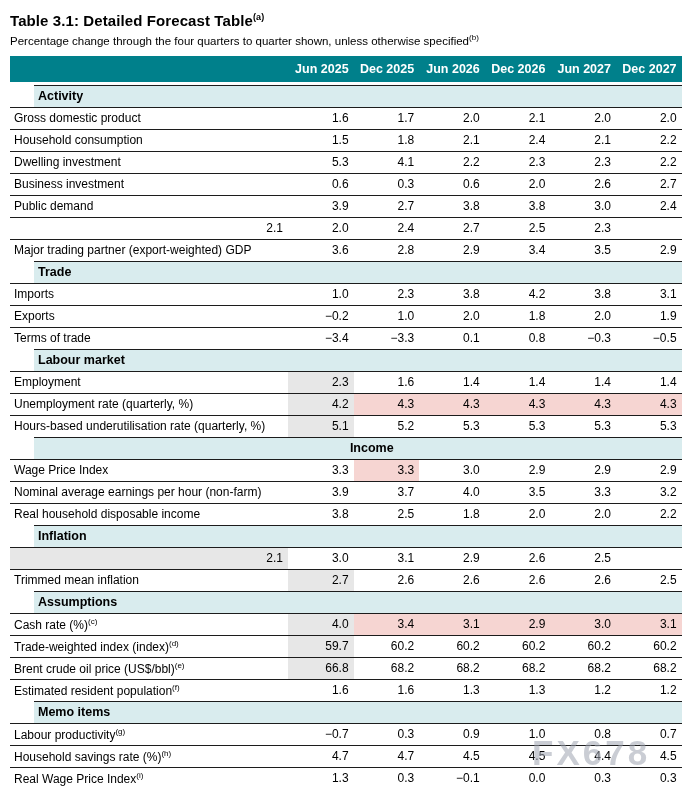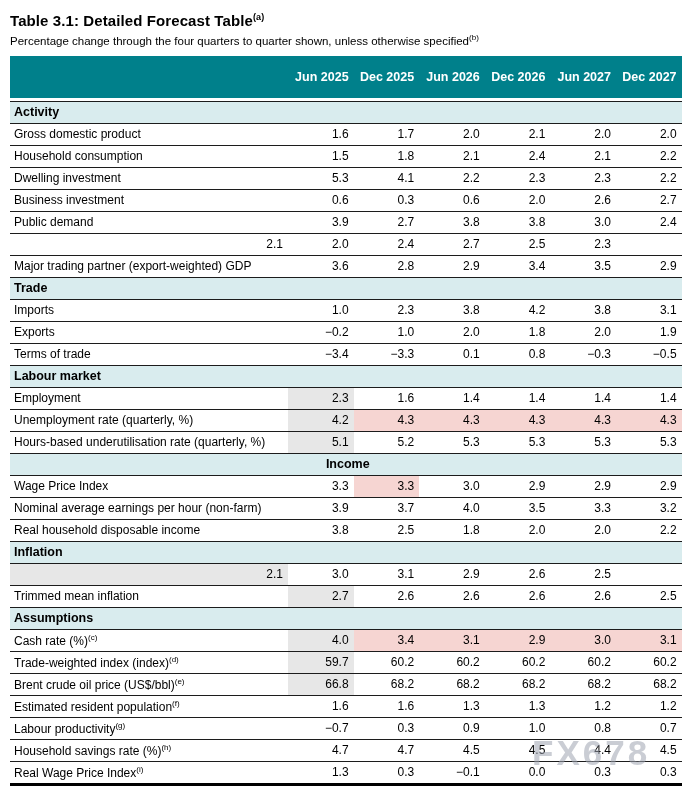--- a/index.html
+++ b/index.html
@@ -14,27 +14,27 @@
   .subtitle{font-size:11.5px;margin:0 0 9px 0;}
   .subtitle sup{font-size:8px;}
   .ftable{width:672px;}
   .grid-row{
     display:grid;
     grid-template-columns:278px repeat(6,65.6px);
     align-items:center;
   }
   .thead{
     background:var(--teal);
-    height:42px;color:#fff;font-weight:bold;font-size:12.5px;
+    height:26px;color:#fff;font-weight:bold;font-size:12.5px;
   }
   .thead .hcell{text-align:right;padding-right:5px;}
   .spacer{height:3px;background:#fff;}
   .tbody{border-bottom:3px solid #000;}
   .row{height:21px;border-top:1px solid #1c1c1c;font-size:12px;}
-  .row.section{background:var(--sectionTeal);}
+  .row.section{background:var(--sectionTeal);margin-left:24px;}
   .row.section .label{font-weight:bold;font-size:12.5px;}
   .label{padding-left:4px;white-space:nowrap;overflow:hidden;}
   .label sup{font-size:8px;}
   .label u{ text-decoration:none;border-bottom:1px dotted #444;}
   .cell{
     text-align:right;padding-right:5px;height:21px;line-height:21px;
     font-variant-numeric:tabular-nums;
   }
   .cell.gray{background:var(--gray);}
   .cell.pink{background:var(--pink);}
@@ -273,20 +273,23 @@
         </div>
         <div class="grid-row row data">
           <div class="label">Estimated resident population<sup>(f)</sup></div>
           <div class="cell">1.6</div>
           <div class="cell">1.6</div>
           <div class="cell">1.3</div>
           <div class="cell">1.3</div>
           <div class="cell">1.2</div>
           <div class="cell">1.2</div>
         </div>
+        <div class="grid-row row section">
+          <div class="label" style="grid-column: 1 / -1;">Memo items</div>
+        </div>
         <div class="grid-row row data">
           <div class="label">Labour productivity<sup>(g)</sup></div>
           <div class="cell">−0.7</div>
           <div class="cell">0.3</div>
           <div class="cell">0.9</div>
           <div class="cell">1.0</div>
           <div class="cell">0.8</div>
           <div class="cell">0.7</div>
         </div>
         <div class="grid-row row data">

